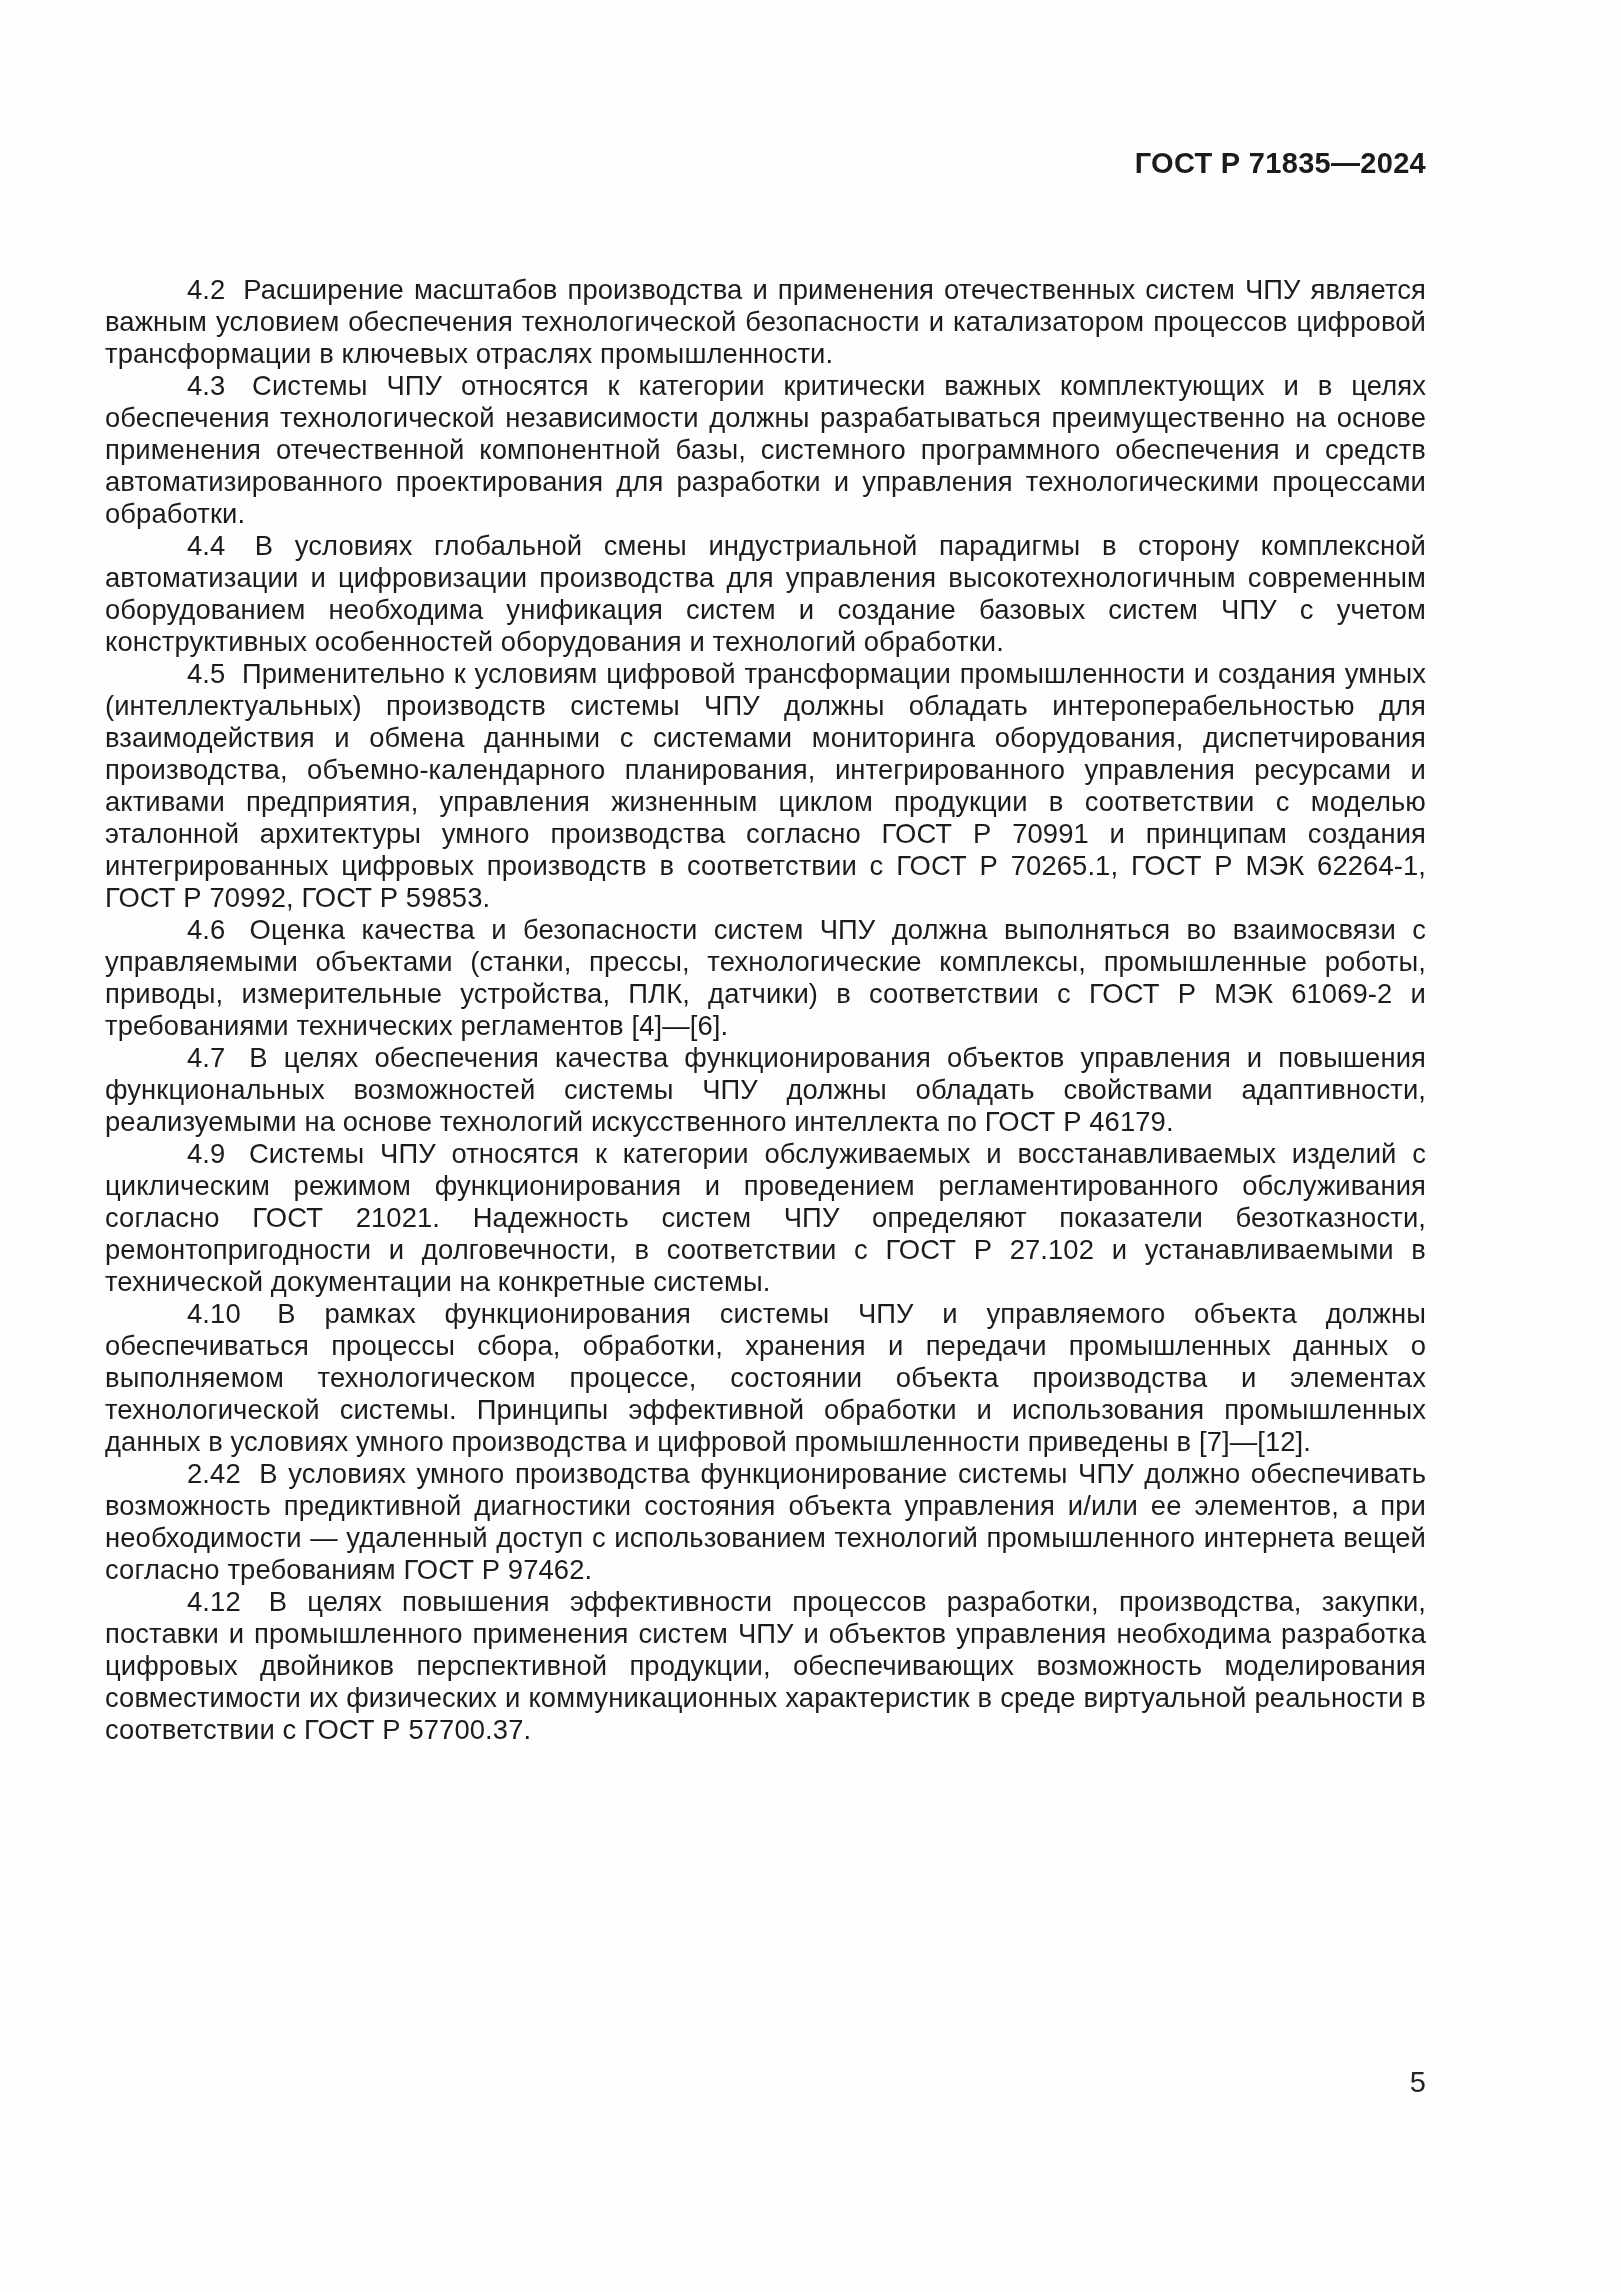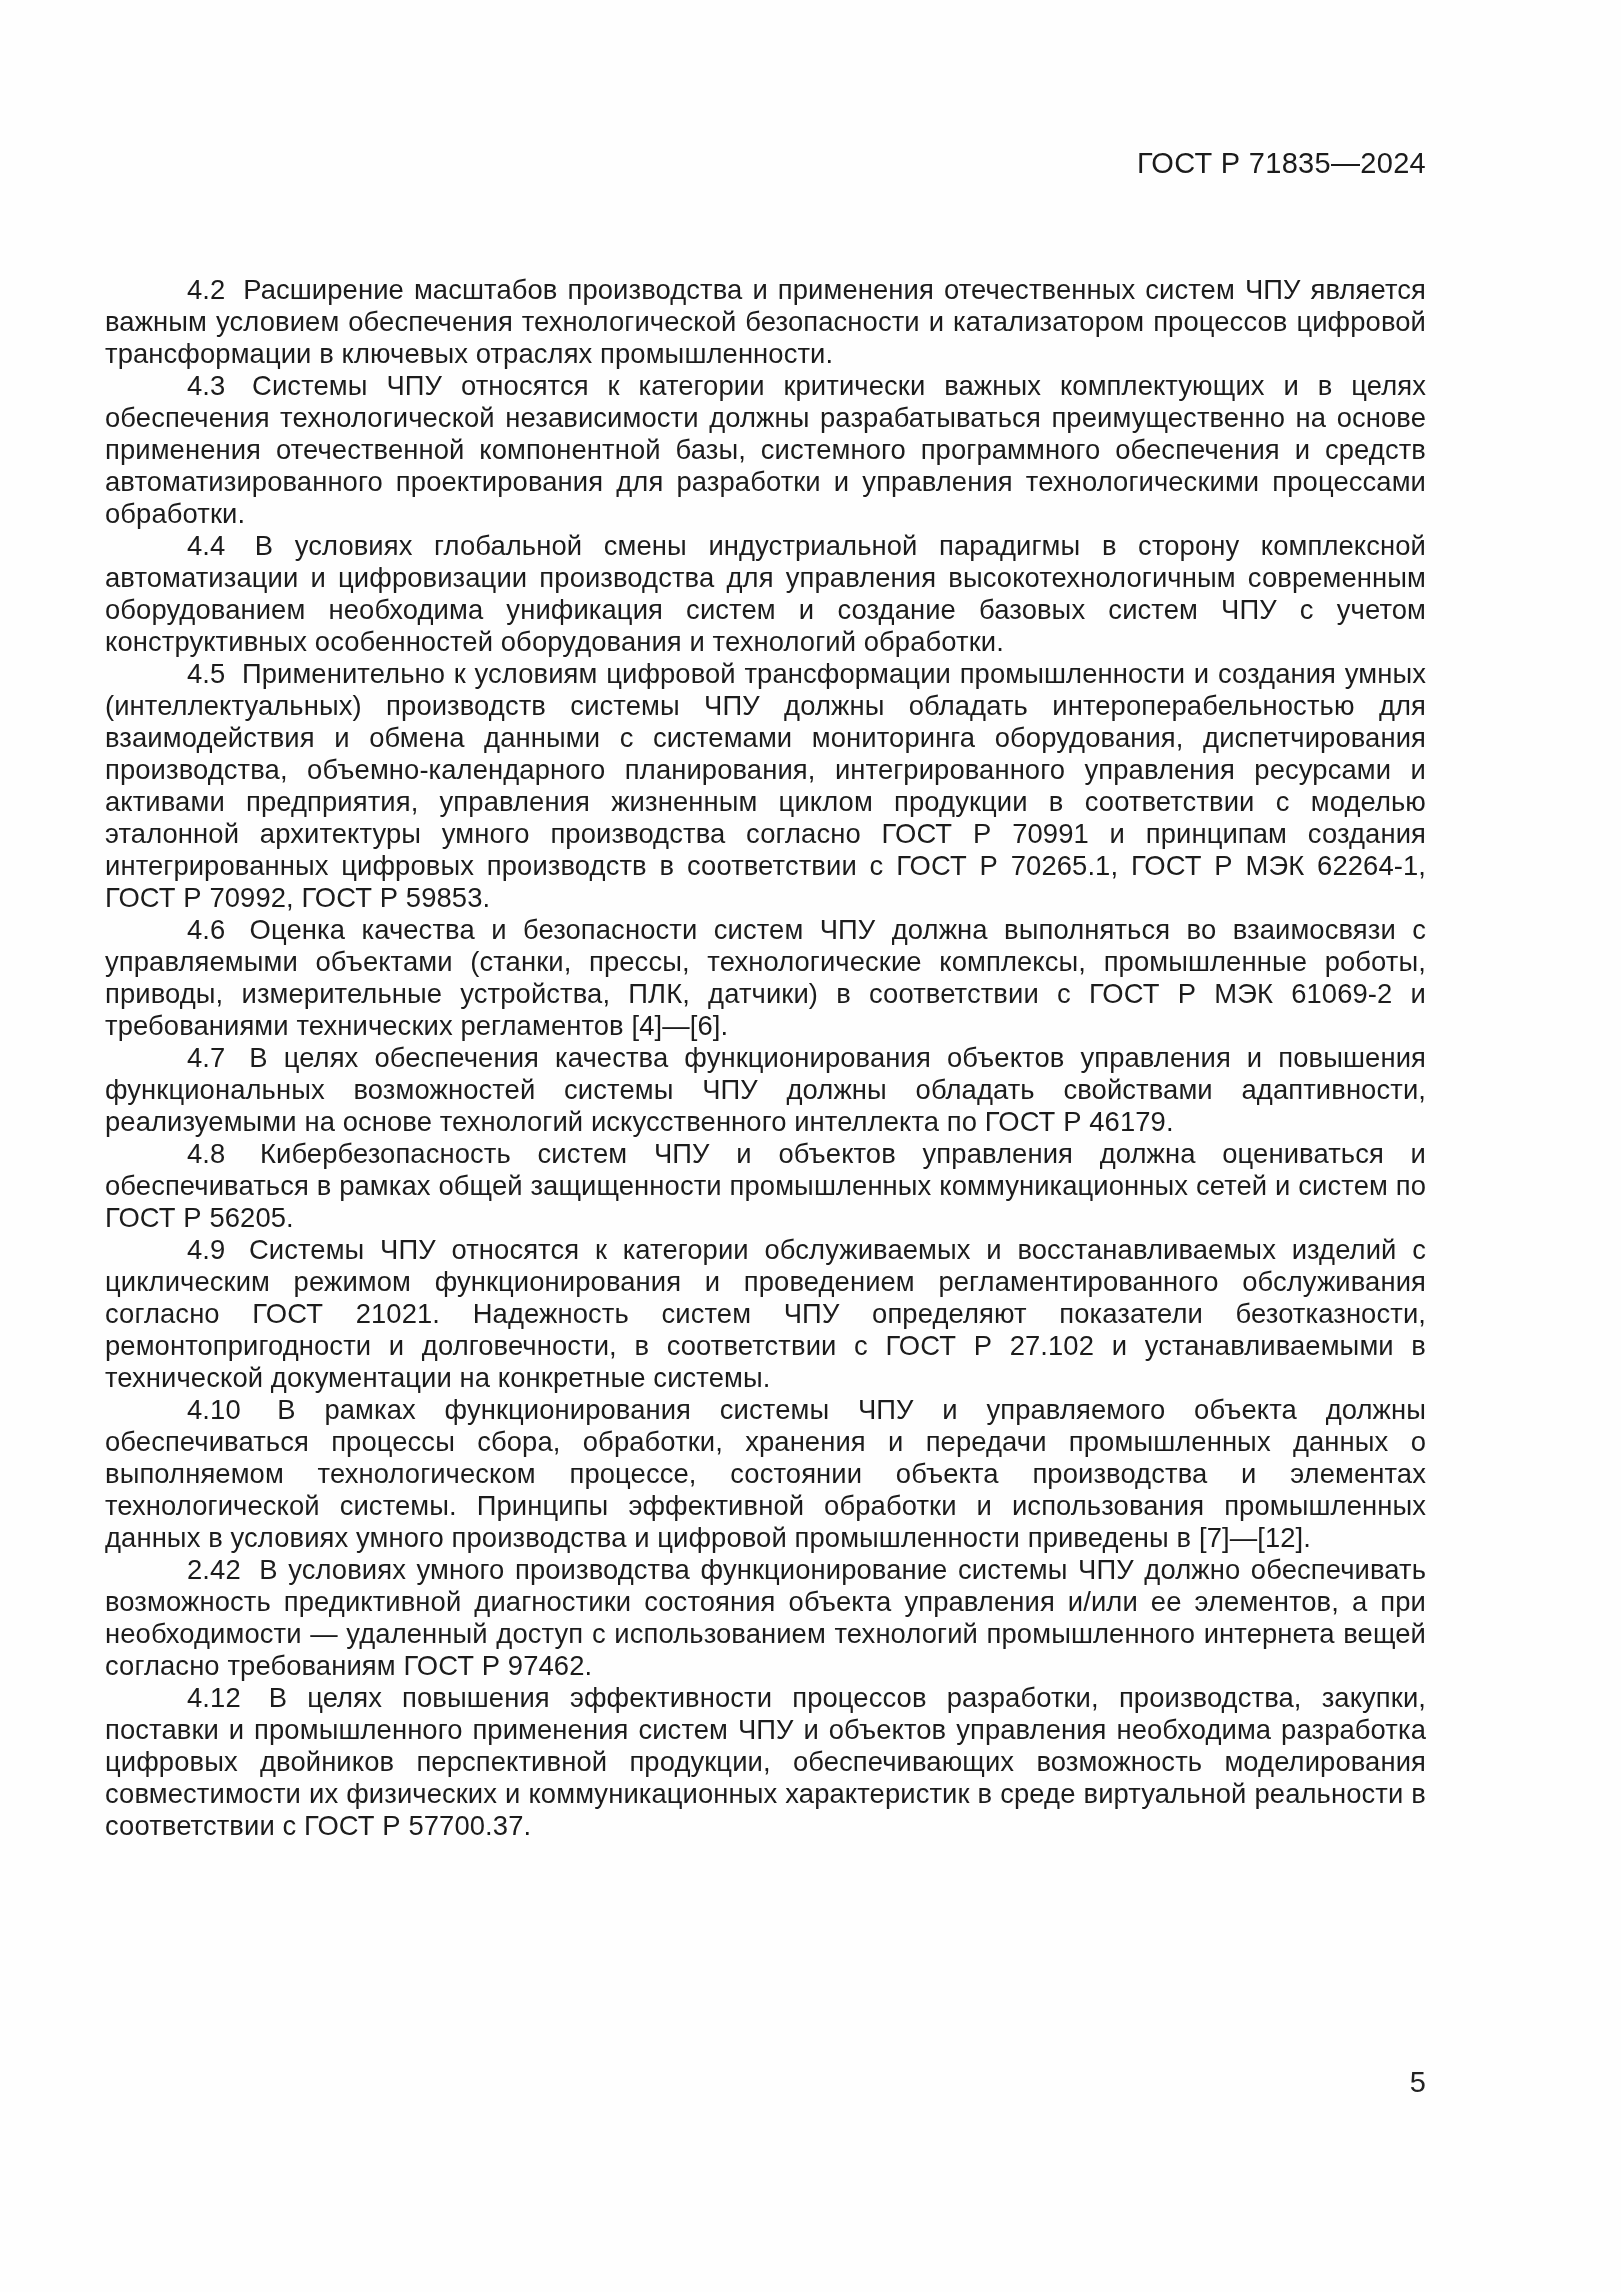--- a/index.html
+++ b/index.html
@@ -18,21 +18,21 @@
     height: 2293px;
     background: #fefefe;
   }
   .running-header {
     position: absolute;
     top: 148px;
     left: 105px;
     width: 1321px;
     text-align: right;
     font-size: 29px;
-    font-weight: normal;
+    font-weight: bold;
     line-height: 31px;
     color: #1b1b1b;
     letter-spacing: 0.3px;
   }
   .body-text {
     position: absolute;
     top: 230px;
     left: 105px;
     width: 1321px;
     font-size: 27.4px;
@@ -70,21 +70,20 @@
     <span>ГОСТ Р 71835—2024</span>
   </div>
 
   <div class="body-text">
     <p><span class="clause-num">4.2</span> <span>Расширение масштабов производства и применения отечественных систем ЧПУ является важным условием обеспечения технологической безопасности и катализатором процессов цифровой трансформации в ключевых отраслях промышленности.</span></p>
     <p><span class="clause-num">4.3</span> <span>Системы ЧПУ относятся к категории критически важных комплектующих и в целях обеспечения технологической независимости должны разрабатываться преимущественно на основе применения отечественной компонентной базы, системного программного обеспечения и средств автоматизированного проектирования для разработки и управления технологическими процессами обработки.</span></p>
     <p><span class="clause-num">4.4</span> <span>В условиях глобальной смены индустриальной парадигмы в сторону комплексной автоматизации и цифровизации производства для управления высокотехнологичным современным оборудованием необходима унификация систем и создание базовых систем ЧПУ с учетом конструктивных особенностей оборудования и технологий обработки.</span></p>
     <p><span class="clause-num">4.5</span> <span>Применительно к условиям цифровой трансформации промышленности и создания умных (интеллектуальных) производств системы ЧПУ должны обладать интероперабельностью для взаимодействия и обмена данными с системами мониторинга оборудования, диспетчирования производства, объемно-календарного планирования, интегрированного управления ресурсами и активами предприятия, управления жизненным циклом продукции в соответствии с моделью эталонной архитектуры умного производства согласно ГОСТ Р 70991 и принципам создания интегрированных цифровых производств в соответствии с ГОСТ Р 70265.1, ГОСТ Р МЭК 62264-1, ГОСТ Р 70992, ГОСТ Р 59853.</span></p>
     <p><span class="clause-num">4.6</span> <span>Оценка качества и безопасности систем ЧПУ должна выполняться во взаимосвязи с управляемыми объектами (станки, прессы, технологические комплексы, промышленные роботы, приводы, измерительные устройства, ПЛК, датчики) в соответствии с ГОСТ Р МЭК 61069-2 и требованиями технических регламентов [4]—[6].</span></p>
     <p><span class="clause-num">4.7</span> <span>В целях обеспечения качества функционирования объектов управления и повышения функциональных возможностей системы ЧПУ должны обладать свойствами адаптивности, реализуемыми на основе технологий искусственного интеллекта по ГОСТ Р 46179.</span></p>
-    <p><span class="clause-num">4.8</span> <span>Кибербезопасность систем ЧПУ и объектов управления должна оцениваться и обеспечиваться в рамках общей защищенности промышленных коммуникационных сетей и систем по ГОСТ Р 56205.</span></p>
     <p><span class="clause-num">4.9</span> <span>Системы ЧПУ относятся к категории обслуживаемых и восстанавливаемых изделий с циклическим режимом функционирования и проведением регламентированного обслуживания согласно ГОСТ 21021. Надежность систем ЧПУ определяют показатели безотказности, ремонтопригодности и долговечности, в соответствии с ГОСТ Р 27.102 и устанавливаемыми в технической документации на конкретные системы.</span></p>
     <p><span class="clause-num">4.10</span> <span>В рамках функционирования системы ЧПУ и управляемого объекта должны обеспечиваться процессы сбора, обработки, хранения и передачи промышленных данных о выполняемом технологическом процессе, состоянии объекта производства и элементах технологической системы. Принципы эффективной обработки и использования промышленных данных в условиях умного производства и цифровой промышленности приведены в [7]—[12].</span></p>
     <p><span class="clause-num">2.42</span> <span>В условиях умного производства функционирование системы ЧПУ должно обеспечивать возможность предиктивной диагностики состояния объекта управления и/или ее элементов, а при необходимости — удаленный доступ с использованием технологий промышленного интернета вещей согласно требованиям ГОСТ Р 97462.</span></p>
     <p><span class="clause-num">4.12</span> <span>В целях повышения эффективности процессов разработки, производства, закупки, поставки и промышленного применения систем ЧПУ и объектов управления необходима разработка цифровых двойников перспективной продукции, обеспечивающих возможность моделирования совместимости их физических и коммуникационных характеристик в среде виртуальной реальности в соответствии с ГОСТ Р 57700.37.</span></p>
   </div>
 
   <div class="page-number">5</div>
 
 </div>
 

